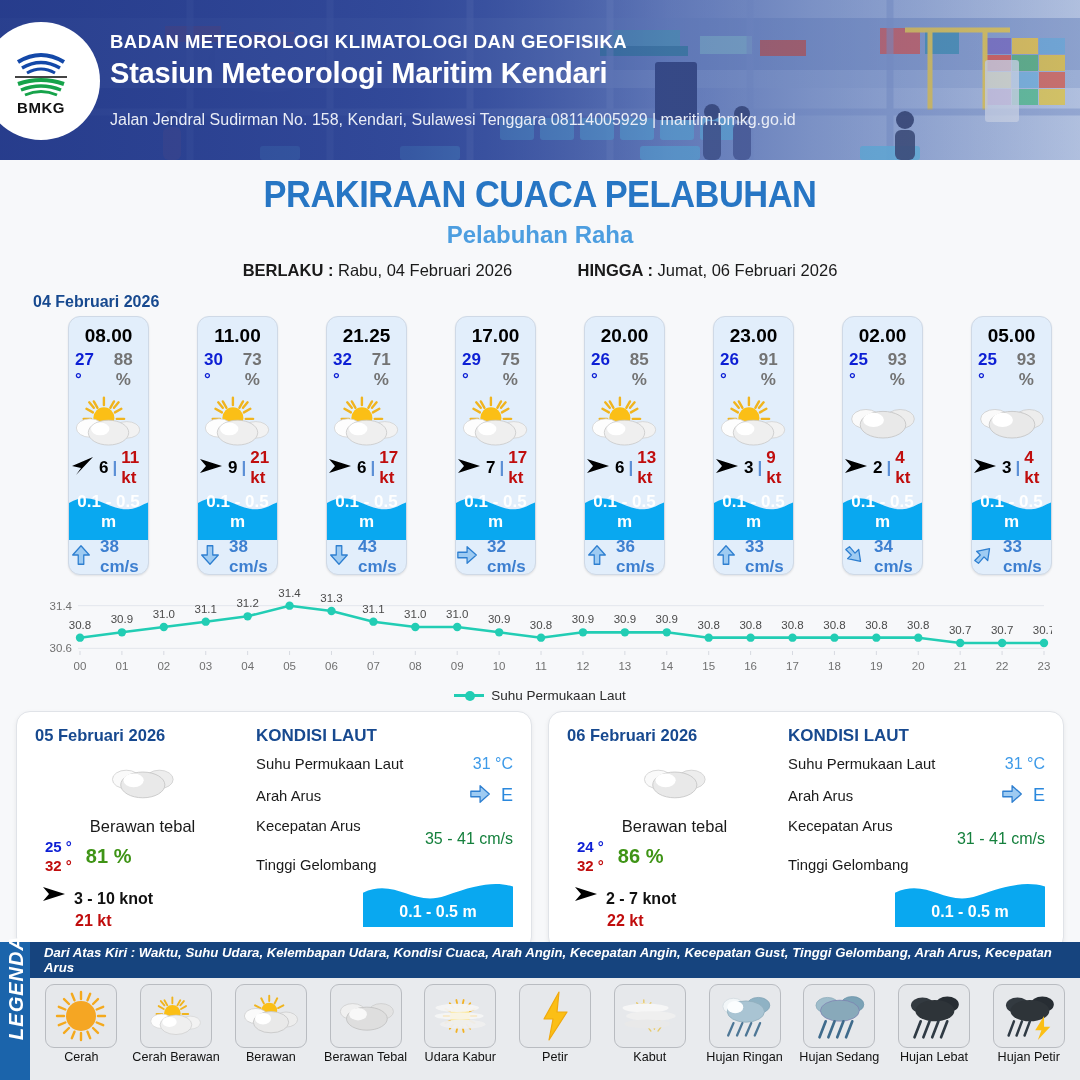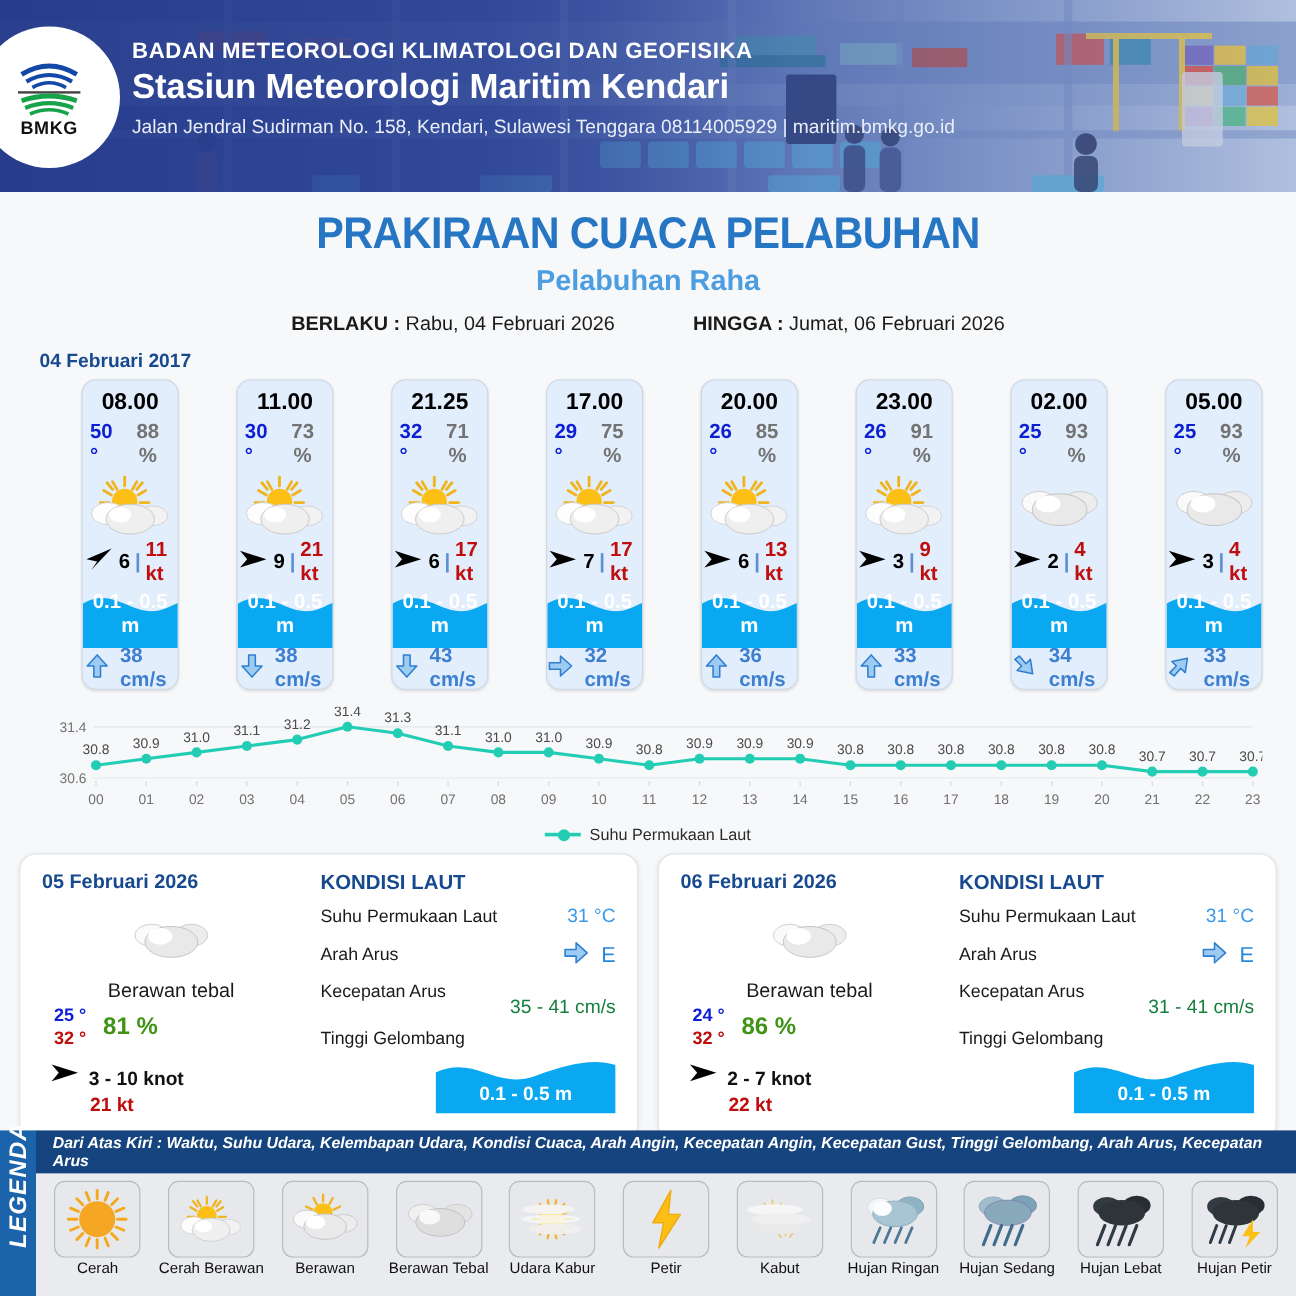--- a/index.html
+++ b/index.html
@@ -27,21 +27,21 @@
     position:absolute; left:-18px; top:22px;
     width:118px; height:118px; border-radius:50%;
     background:#fff; z-index:5;
     display:flex; flex-direction:column; align-items:center; justify-content:center;
   }
   .logo-mark { width:62px; height:52px; position:relative; margin-bottom:1px; }
   .logo-txt { font-size:15px; font-weight:bold; color:#111; letter-spacing:.5px; }
   .hdr-text { position:absolute; left:110px; top:30px; z-index:5; }
   .hdr-l1 { font-size:18.5px; font-weight:bold; color:#fff; letter-spacing:.5px; line-height:1.35; }
   .hdr-l2 { font-size:29px; font-weight:bold; color:#fff; letter-spacing:-.2px; line-height:1.3; }
-  .hdr-l3 { font-size:16px; color:#e9edf6; line-height:1.55; margin-top:2px; }
+  .hdr-l3 { font-size:16px; color:#e9edf6; line-height:1.55; margin-top:15px; }
 
   
   .title-wrap { text-align:center; padding-top:14px; }
   .title-main {
     font-size:37px; font-weight:bold; color:#2776c4;
     letter-spacing:-.5px;
     font-stretch:condensed;
     transform: scaleX(.93); 
   }
   .title-sub { font-size:24px; font-weight:bold; color:#4d9ee0; margin-top:5px; }
@@ -102,21 +102,21 @@
   .day-icon { height:62px; display:flex; align-items:center; justify-content:center; margin:6px 0 4px; }
   .day-cond { font-size:16.5px; color:#1a1a1a; text-align:center; }
   .day-temps { display:flex; align-items:center; gap:14px; margin-top:2px; padding-left:10px; }
   .dt-col { line-height:1.25; }
   .dt-min { font-size:15px; font-weight:bold; color:#0d1fd4; }
   .dt-max { font-size:15px; font-weight:bold; color:#c00d0d; }
   .dt-hum { font-size:20px; font-weight:bold; color:#3f9416; }
   .day-wind { display:flex; align-items:flex-end; gap:7px; margin-top:8px; padding-left:6px; }
   .day-wind-val { font-size:16px; font-weight:bold; color:#111; }
   .day-gust { font-size:16px; font-weight:bold; color:#c00d0d; margin-top:4px; padding-left:40px; }
-  .day-right { flex:1; padding-left:6px; position:relative;margin-left:11px; }
+  .day-right { flex:1; padding-left:6px; position:relative; }
   .kl-title { font-size:17px; font-weight:bold; color:#17498f; margin-bottom:3px; }
   .kl-row { display:flex; justify-content:space-between; align-items:center; font-size:14.8px;
             color:#1a1a1a; margin-top:9px; }
   .kl-val { font-size:16px; color:#3d9ae8; font-weight:normal; }
   .kl-arus { display:flex; align-items:center; gap:8px; }
   .kl-dirl { font-size:18px; color:#2a88dd; }
   .kl-speed { text-align:right; font-size:16px; color:#15803d; margin-top:-4px; }
   .kl-wave { position:relative; height:52px; width:150px; margin-left:auto; margin-top:2px; }
   .kl-wave span { position:absolute; left:0; right:0; bottom:6px; text-align:center;
                   font-size:16px; font-weight:bold; color:#fff; }
@@ -267,26 +267,26 @@
   <div class="title-sub">Pelabuhan Raha</div>
   <div class="valid-row">
     <span class="lbl">BERLAKU :</span>
     <span>Rabu, 04 Februari 2026</span>
     <span class="gap"></span>
     <span class="lbl">HINGGA :</span>
     <span>Jumat, 06 Februari 2026</span>
   </div>
 </div>
 
-<div class="date-label">04 Februari 2017</div>
+<div class="date-label">04 Februari 2026</div>
 <div class="cards" id="cards">
     <div class="card">
     <div class="c-time">08.00</div>
     <div class="c-th">
-      <span class="c-temp">50 °</span>
+      <span class="c-temp">27 °</span>
       <span class="c-hum">88 %</span>
     </div>
     <div class="c-icon">
 <svg width="81.7" height="53.199999999999996" viewBox="0 0 86 56">
   <g>
     <g stroke="#f0b41e" stroke-width="2.6" stroke-linecap="round">
       <path d="M38 2 L38 10"></path>
               <path d="M27 6 L31 13"></path>
               <path d="M49 6 L45 13"></path>
       <path d="M19 14 L26 18"></path>

